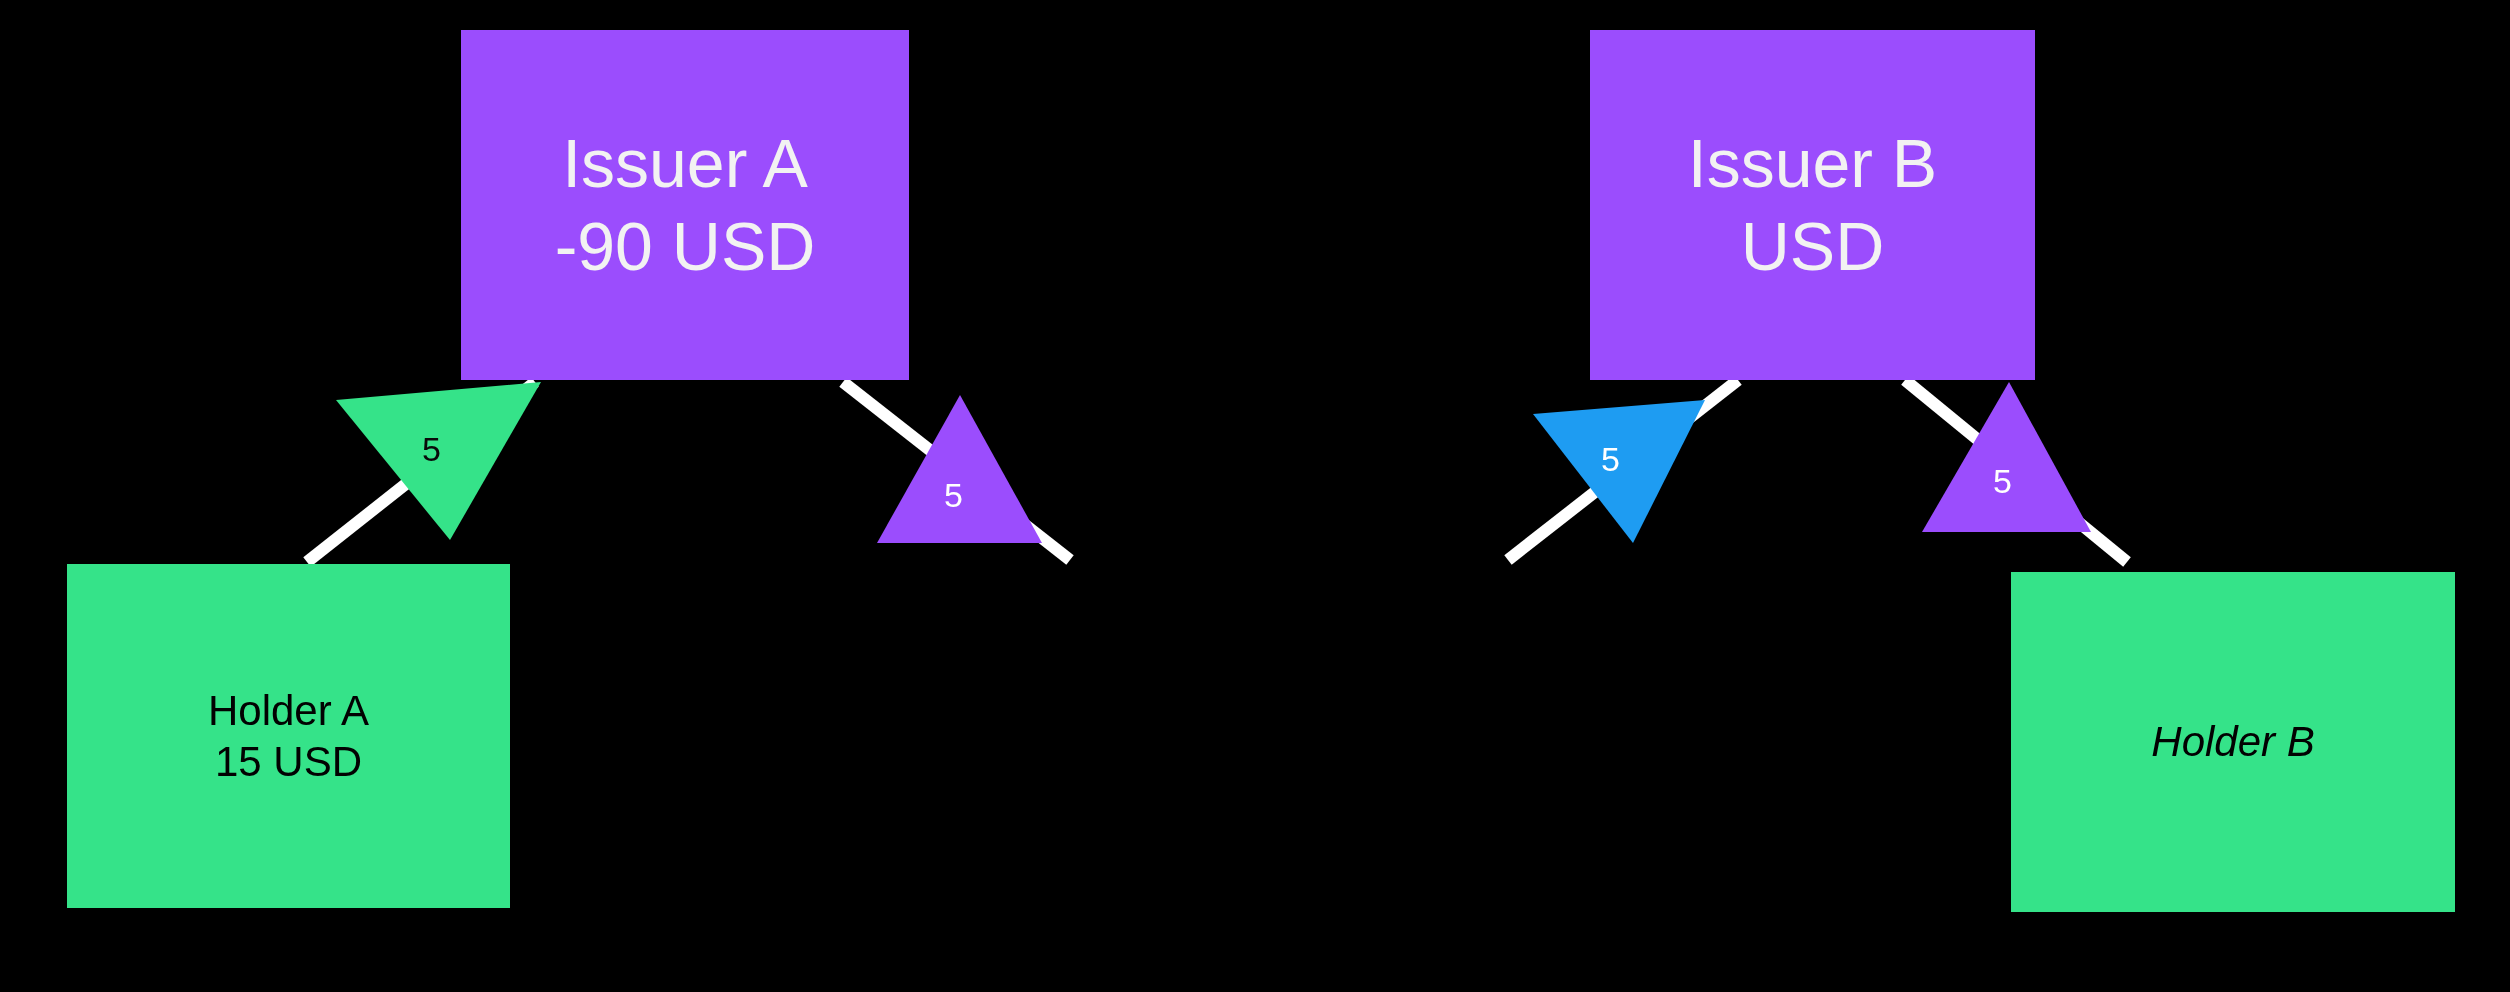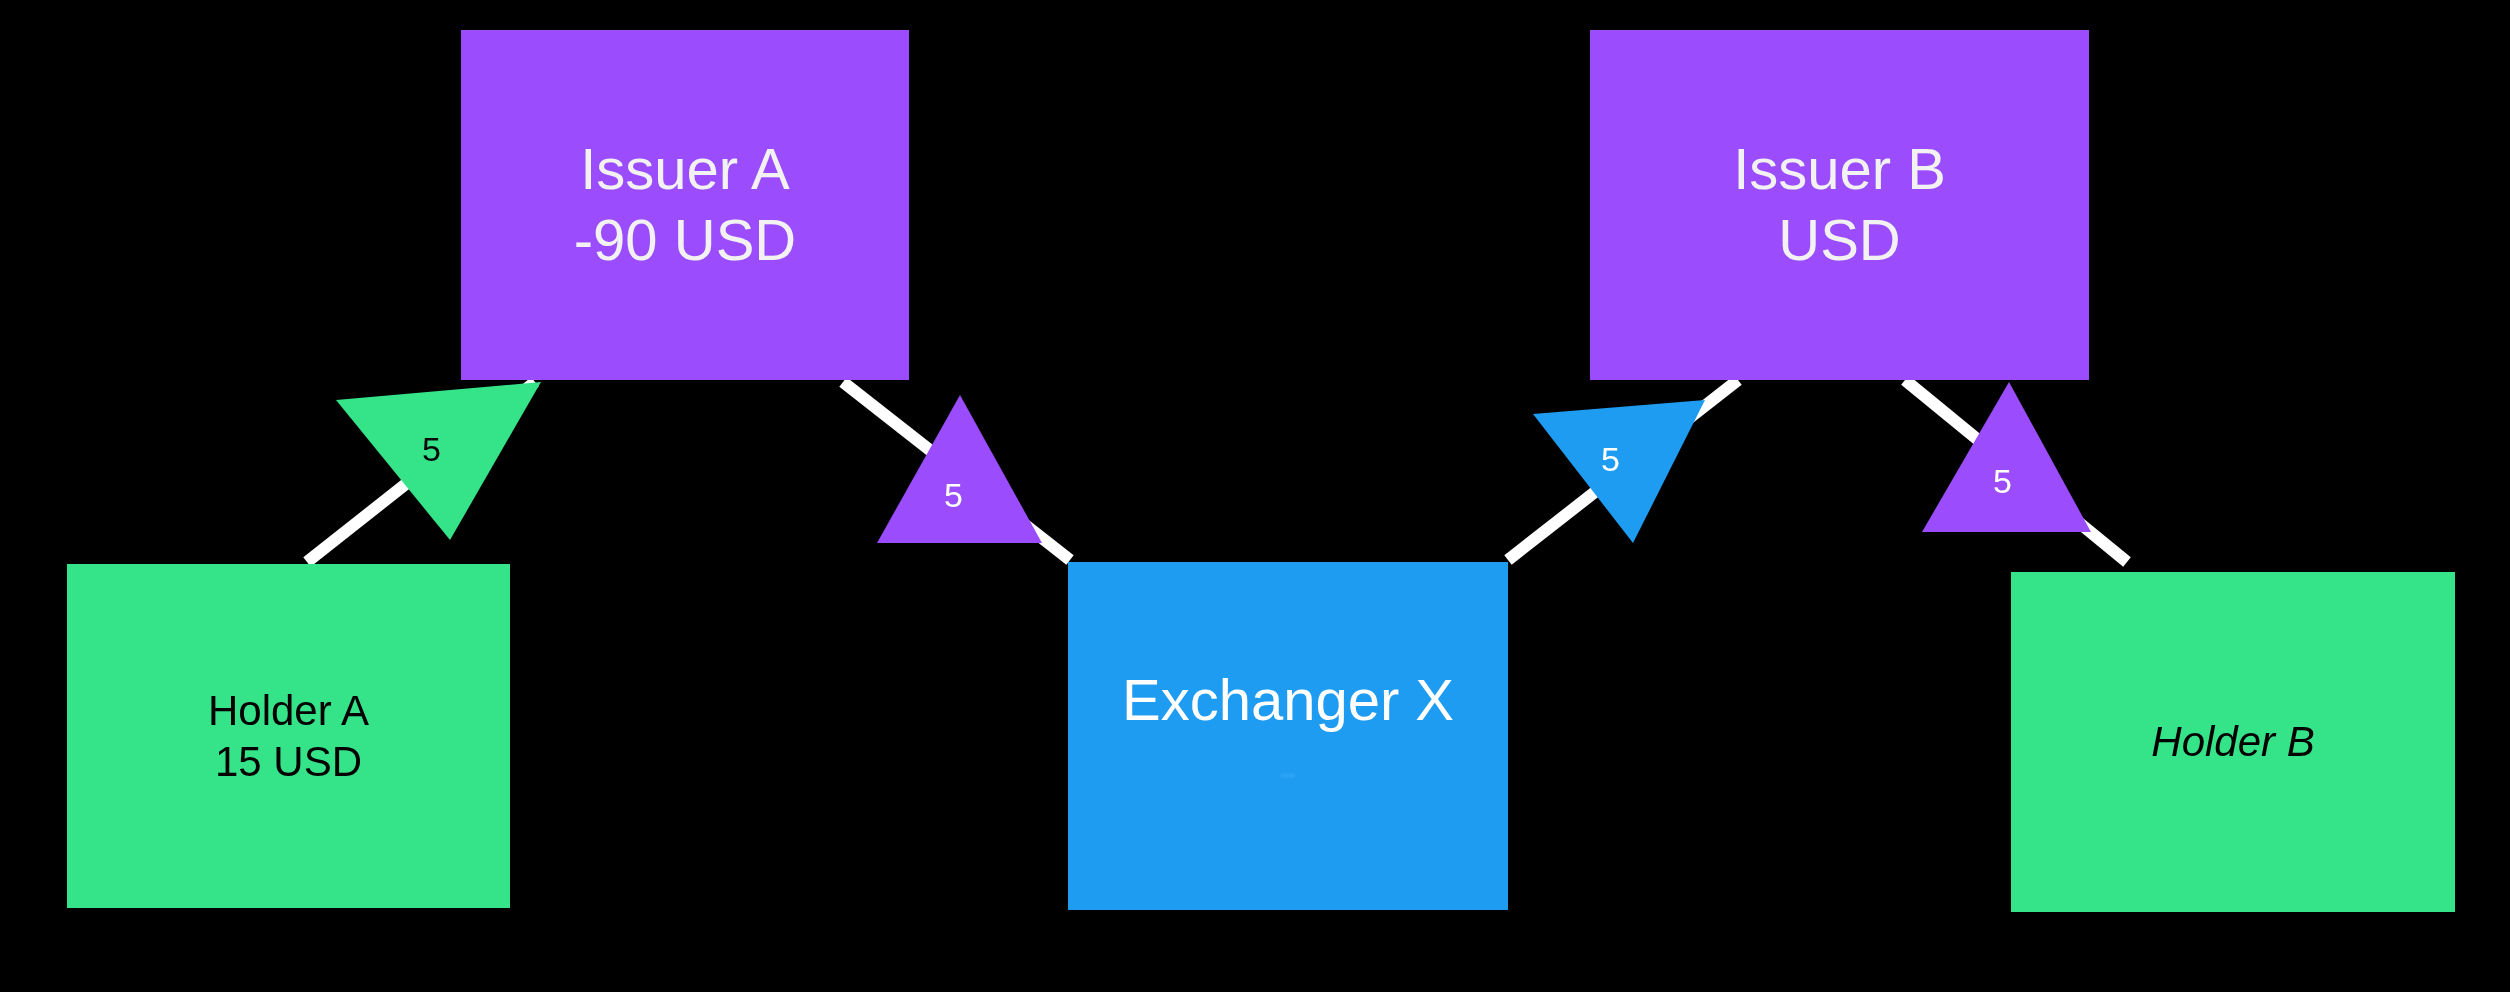--- a/index.html
+++ b/index.html
@@ -39,21 +39,21 @@
     line-height: 1.22;
     white-space: pre;
   }
   .node .line1,
   .node .line2 {
     display: block;
   }
   .node-issuer {
     background: #9B4DFD;
     color: #F2F2F2;
-    font-size: 58px;
+    font-size: 68px;
   }
   .node-holder {
     background: #35E389;
     color: #020202;
     font-size: 42px;
   }
   .node-exchanger {
     background: #1E9CF2;
     color: #FFFFFF;
     font-size: 58px;
@@ -91,19 +91,18 @@
         <polygon points="1533,414 1705,400 1633,543" fill="#1E9CF2"></polygon>
         <polygon points="2009,382 2091,532 1922,532" fill="#9B4DFD"></polygon>
       </svg>
       <div class="tri-label dark" style="left: 422px; top: 430px;">5</div>
       <div class="tri-label light" style="left: 944px; top: 476px;">5</div>
       <div class="tri-label light" style="left: 1601px; top: 440px;">5</div>
       <div class="tri-label light" style="left: 1993px; top: 462px;">5</div>
     </div>
   <div id="nodes-layer" style="position:absolute;left:0;top:0;width:2510px;height:992px;">
       <div class="node node-issuer" style="left: 461px; top: 30px; width: 448px; height: 350px;"><span class="line1">Issuer A</span><span class="line2">-90 USD</span></div>
-      <div class="node node-issuer" style="left: 1590px; top: 30px; width: 499px; height: 350px;"><span class="line1">Issuer B</span><span class="line2">USD</span></div>
+      <div class="node node-issuer" style="left: 1590px; top: 30px; width: 445px; height: 350px;"><span class="line1">Issuer B</span><span class="line2">USD</span></div>
       <div class="node node-holder" style="left: 67px; top: 564px; width: 443px; height: 344px;"><span class="line1">Holder A</span><span class="line2">15 USD</span></div>
       <div class="node node-holder" style="left: 2011px; top: 572px; width: 444px; height: 340px; font-style: italic;"><span class="line1">Holder B</span></div>
-      <div class="node node-exchanger" style="left: 1068px; top: 562px; width: 440px; height: 348px;"><span class="line1">Exchanger X</span><span class="line2">-</span></div>
     </div>
 
 </div>
 
 </body></html>

